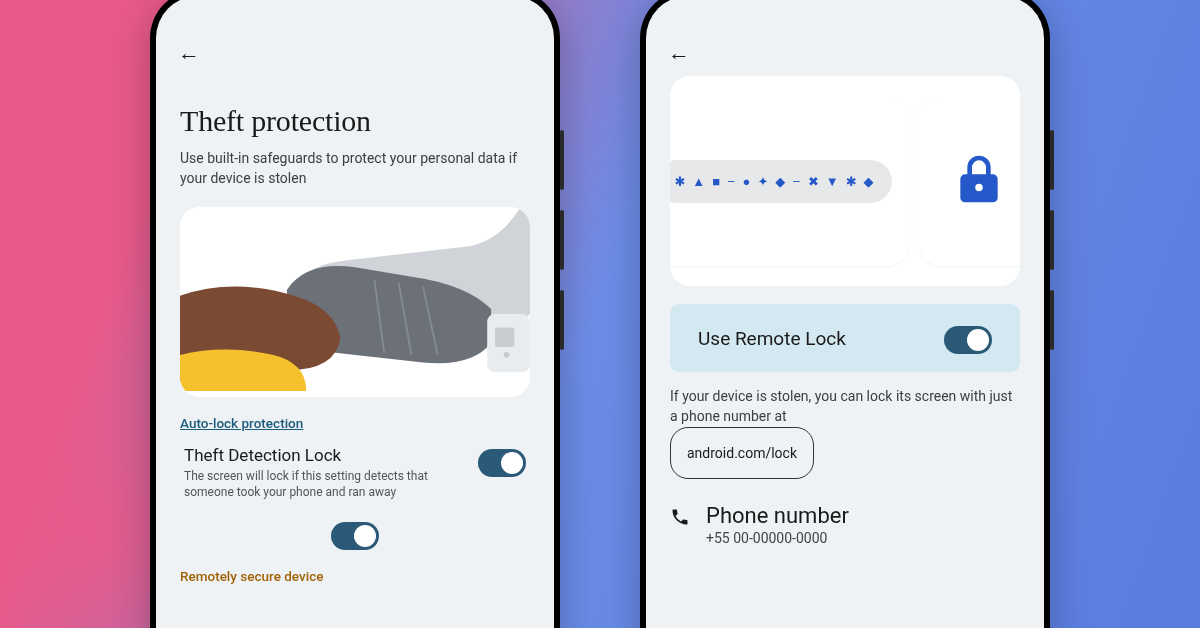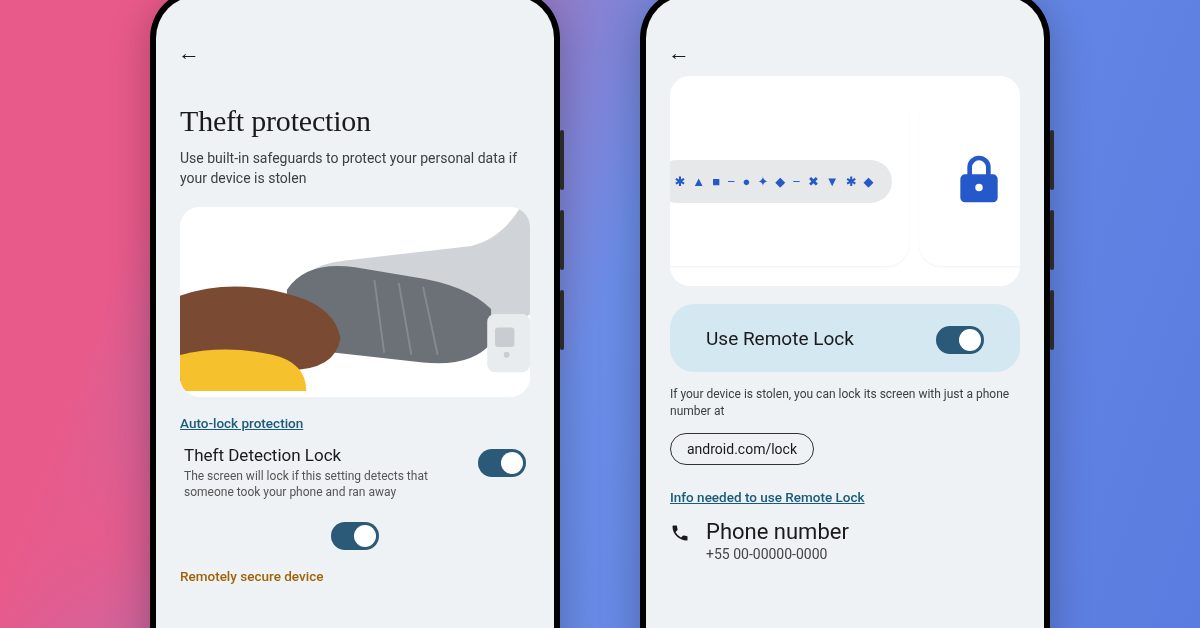--- a/index.html
+++ b/index.html
@@ -122,33 +122,33 @@
   .lock-card {
     background:#fff; border-radius:22px; width:120px; height:170px;
     box-shadow: 0 1px 2px rgba(0,0,0,0.06);
     display:flex; align-items:center; justify-content:center;
     margin-right: -28px;
   }
   .lock-icon svg { width:56px; height:56px; }
 
   .big-toggle-row {
     background: #d4e8f2;
-    border-radius: 24px;
-    padding: 18px 36px;
+    border-radius: 9px;
+    padding: 18px 28px;
     display:flex; align-items:center; justify-content:space-between;
     margin-bottom: 14px;
   }
   .big-toggle-row .lbl { font-size: 19px; color:#1a1a1a; }
 
-  .desc { font-size: 12px; color:#3d4043; line-height:1.45; margin-bottom: 12px; }
+  .desc { font-size: 14px; color:#3d4043; line-height:1.45; }
   .chip {
     display:inline-block;
     border: 1px solid #333;
     border-radius: 18px;
-    padding: 7px 16px;
+    padding: 17px 16px;
     font-size: 14px;
     color:#1a1a1a;
     margin-bottom: 18px;
     cursor:pointer;
   }
 
   .info-row { display:flex; align-items:flex-start; gap:16px; margin-top:6px; }
   .info-row .icon { font-size:18px; color:#1a1a1a; margin-top:4px; }
   .info-row .txt .t1 { font-size:22px; color:#1a1a1a; margin-bottom:2px; }
   .info-row .txt .t2 { font-size:14px; color:#444; }
@@ -244,21 +244,20 @@
 
       <div class="big-toggle-row">
         <div class="lbl">Use Remote Lock</div>
         <div class="toggle"></div>
       </div>
 
       <div class="desc">If your device is stolen, you can lock its screen with just a phone number at</div>
 
       <div class="chip">android.com/lock</div>
 
-      <div class="section-label">Info needed to use Remote Lock</div>
 
       <div class="info-row">
         <div class="icon">
           <svg width="20" height="20" viewBox="0 0 24 24" fill="#1a1a1a">
               <path d="M6.6 10.8a15.1 15.1 0 0 0 6.6 6.6l2.2-2.2a1 1 0 0 1 1-.25 11.4 11.4 0 0 0 3.6.58 1 1 0 0 1 1 1V20a1 1 0 0 1-1 1A17 17 0 0 1 3 4a1 1 0 0 1 1-1h3.5a1 1 0 0 1 1 1 11.4 11.4 0 0 0 .58 3.6 1 1 0 0 1-.25 1l-2.23 2.2z"></path>
             </svg>
         </div>
         <div class="txt">
           <div class="t1">Phone number</div>
           <div class="t2">+55 00-00000-0000</div>

